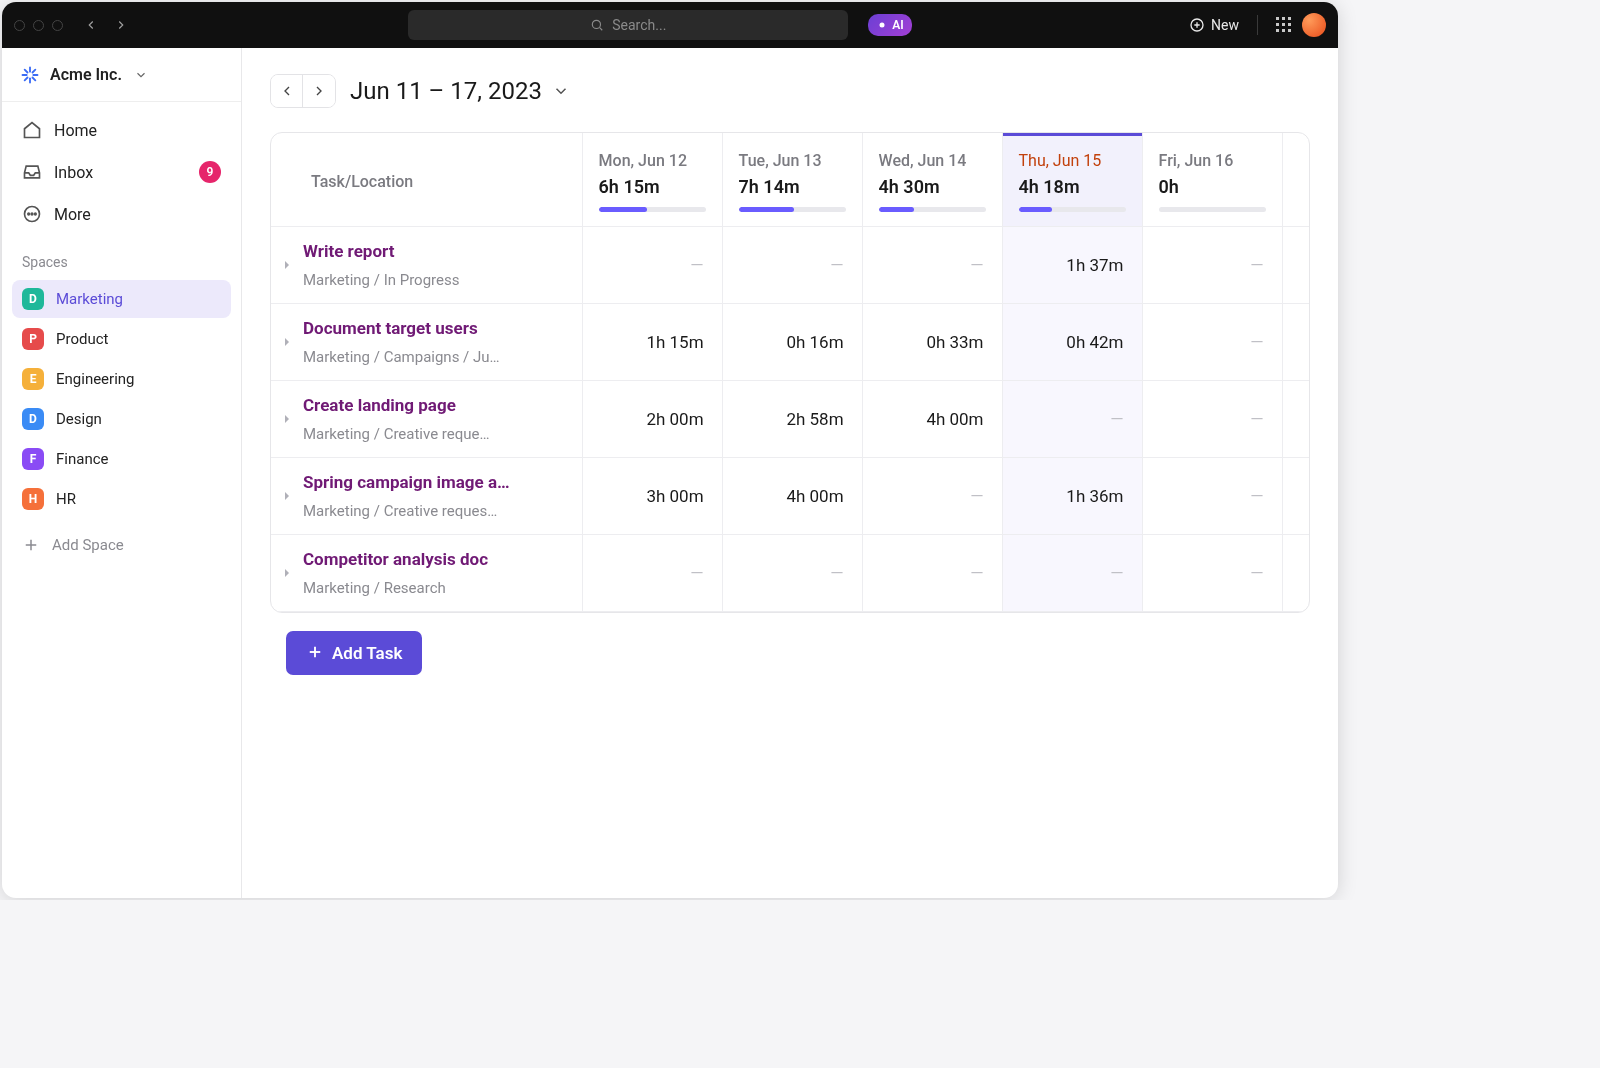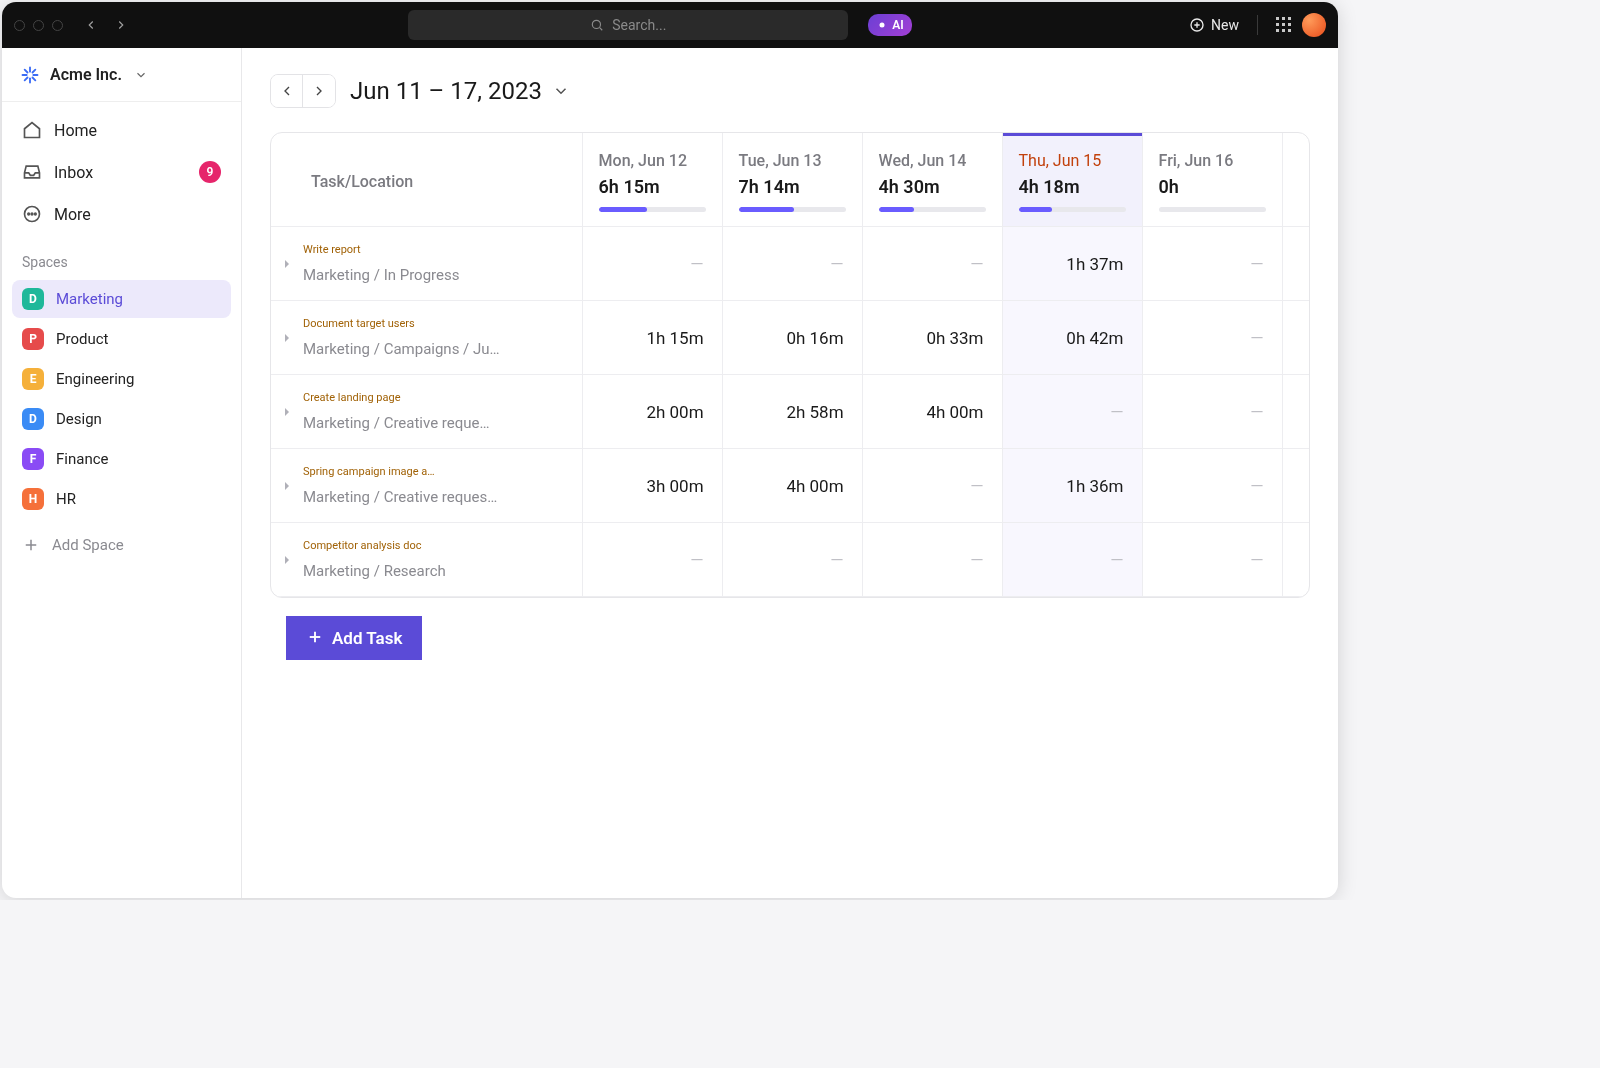--- a/index.html
+++ b/index.html
@@ -61,27 +61,27 @@
   thead th .bar > div { height:100%; background:#6a5cff; border-radius:3px; }
   thead th.today { background:#f2f1fc; position:relative; }
   thead th.today::before { content:""; position:absolute; top:-1px; left:0; right:0; height:4px; background:#5b4bd7; }
   thead th.today .day-label { color:#c2410c; font-weight:400; }
   thead th.task-col { vertical-align:middle; font-size:16px; color:#7a7a80; padding-left:40px; }
   tbody td { padding:0; height:74px; }
   td.taskcell { padding:14px 14px 14px 8px; }
   .taskcell-inner { display:flex; align-items:center; gap:8px; }
   .caret { width:16px; height:16px; color:#b0b0b8; flex-shrink:0; }
   .task-text { min-width:0; }
-  .task-title { font-size:11px; font-weight:400; color:#a16207; white-space:nowrap; overflow:hidden; text-overflow:ellipsis; }
+  .task-title { font-size:17px; font-weight:700; color:#701a75; white-space:nowrap; overflow:hidden; text-overflow:ellipsis; }
   .task-path  { font-size:15px; color:#8a8a90; white-space:nowrap; overflow:hidden; text-overflow:ellipsis; margin-top:10px; }
   td.timecell { text-align:right; padding:0 18px; font-size:17px; color:#1a1a1a; }
   td.timecell.empty { color:#c0c0c6; }
   td.today-col { background:#f8f7fe; }
   .addtask-row { padding:18px 0 0 16px; }
-  .addtask-row button { background:#5b4bd7; color:#fff; border:none; font-size:17px; font-weight:600; padding:12px 20px; border-radius:0; display:flex; align-items:flex-start; gap:8px; cursor:pointer; }
+  .addtask-row button { background:#5b4bd7; color:#fff; border:none; font-size:17px; font-weight:600; padding:12px 20px; border-radius:7px; display:flex; align-items:flex-start; gap:8px; cursor:pointer; }
   .addtask-row button svg { width:18px; height:18px; }
   col.cday { width:135px; }
   col.ctask { width:300px; }
   col.clast { width:26px; }
 </style>
 </head>
 <body>
 
 <div class="window">
 

